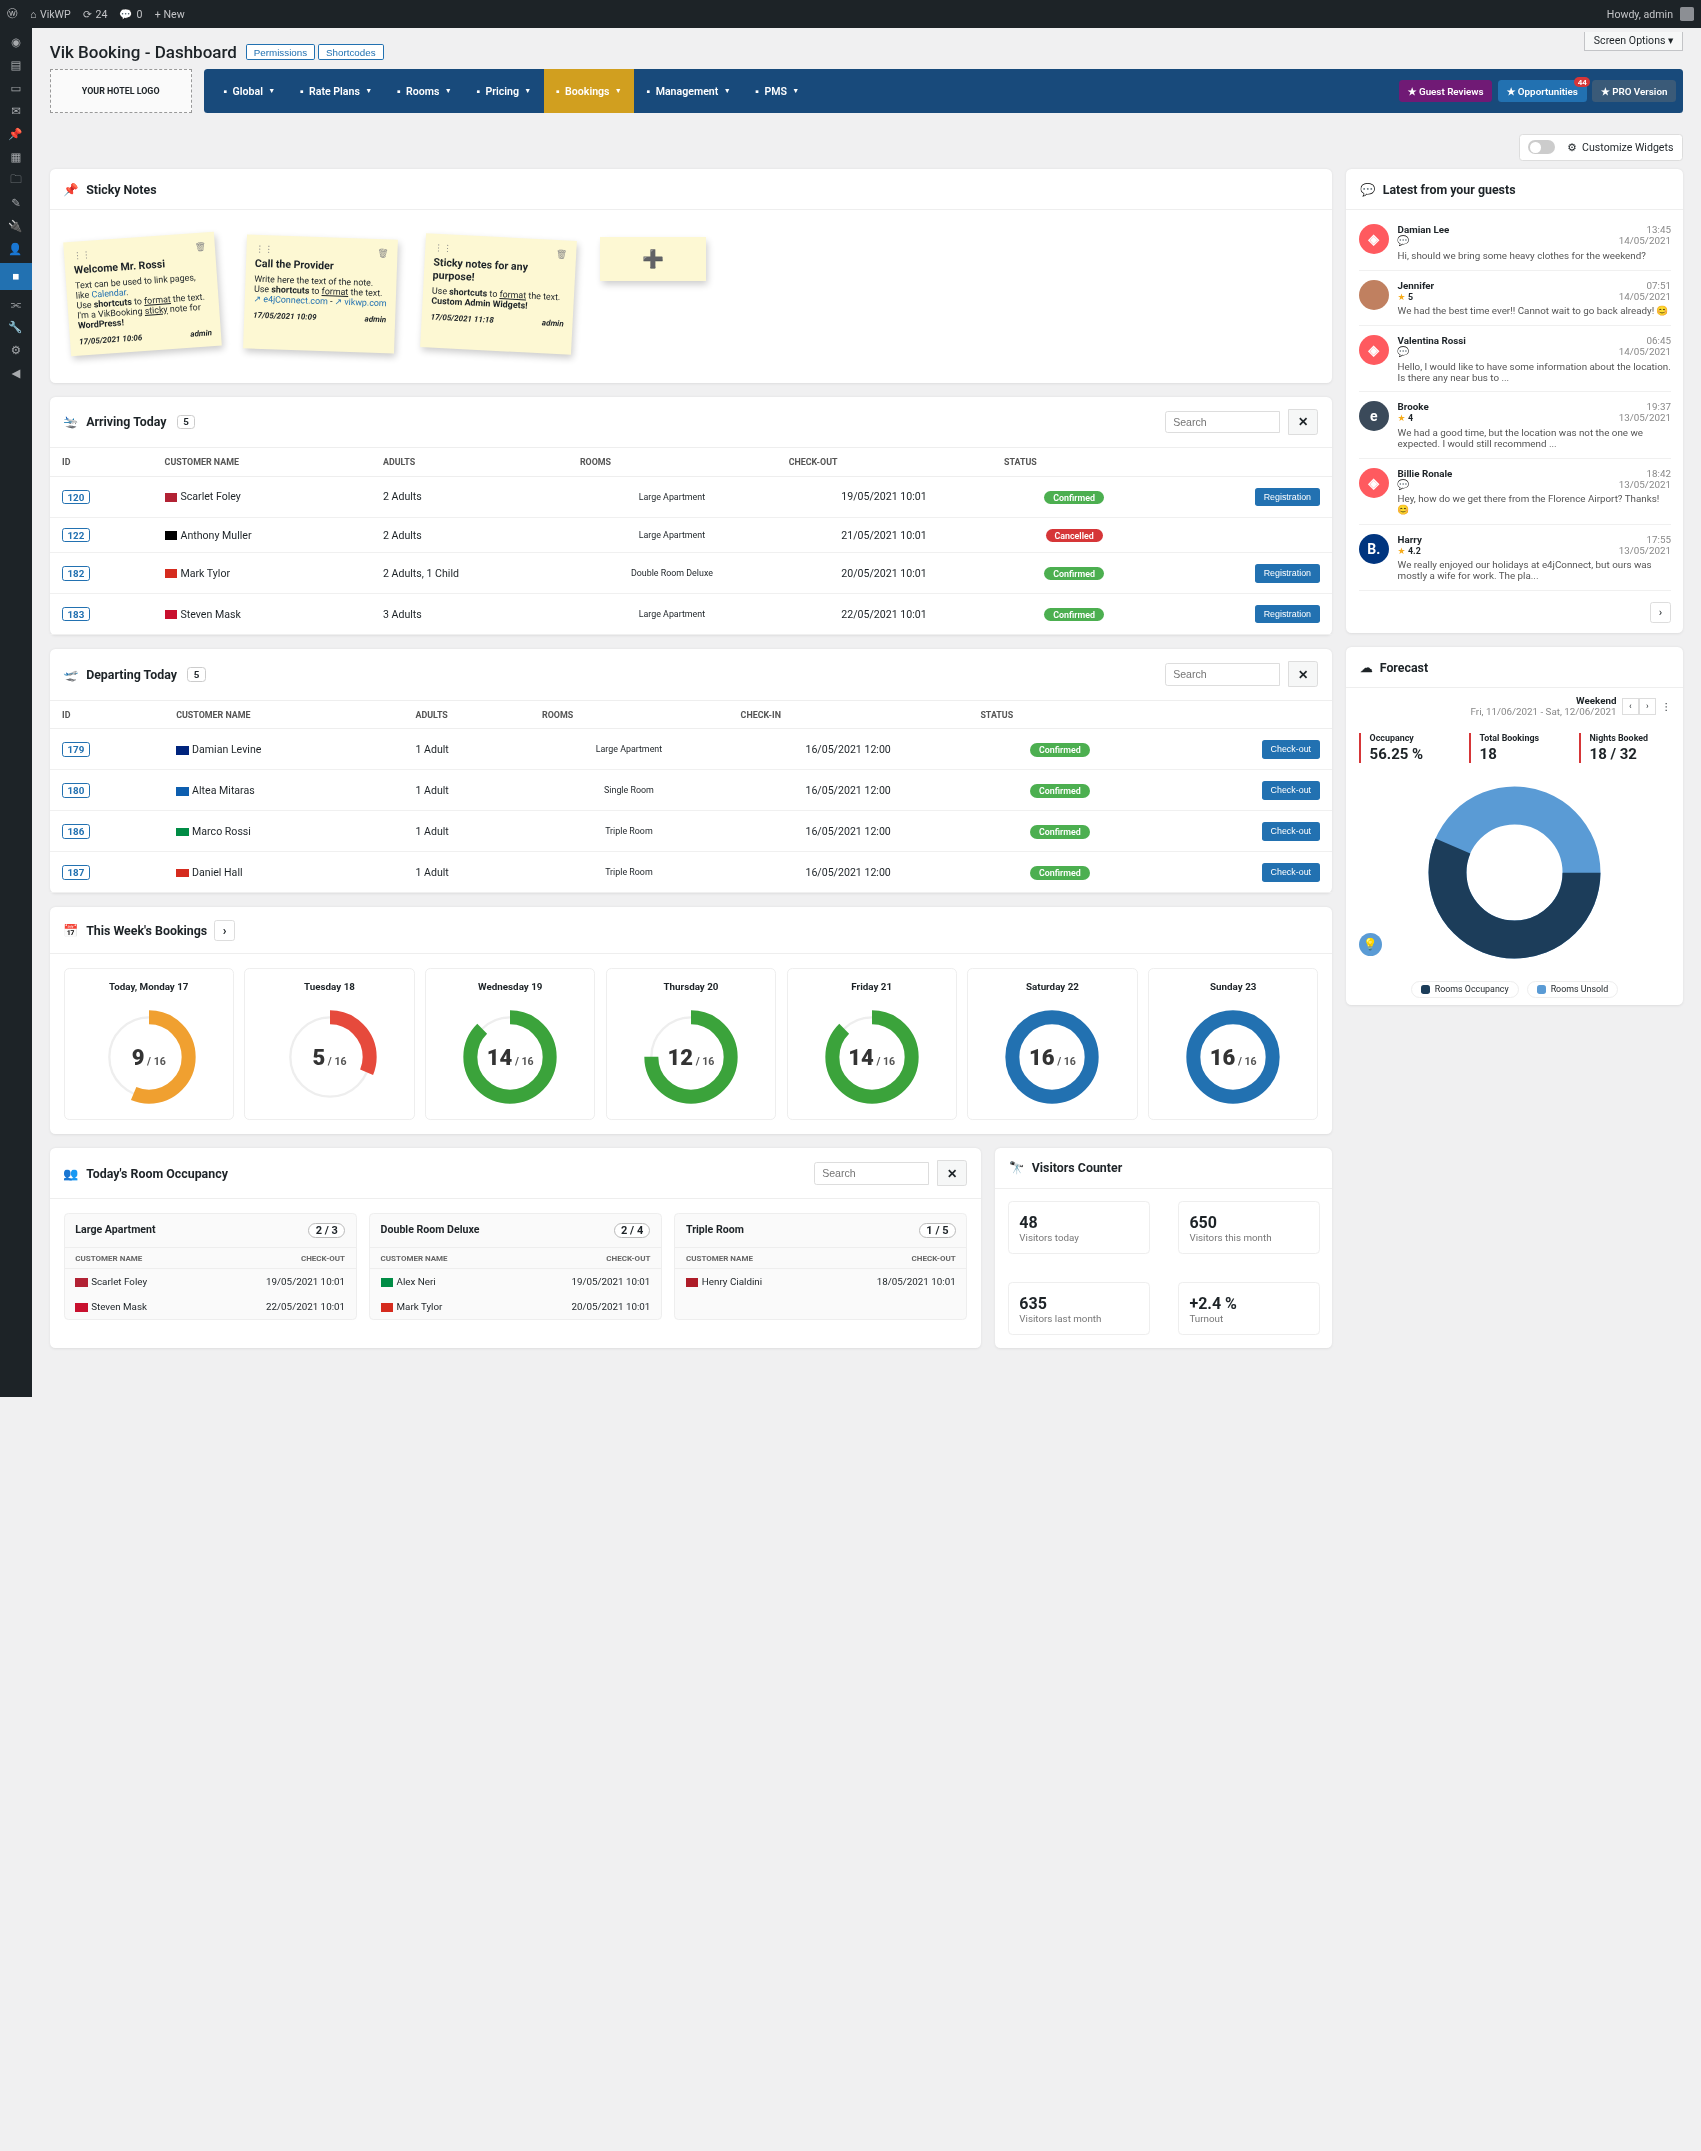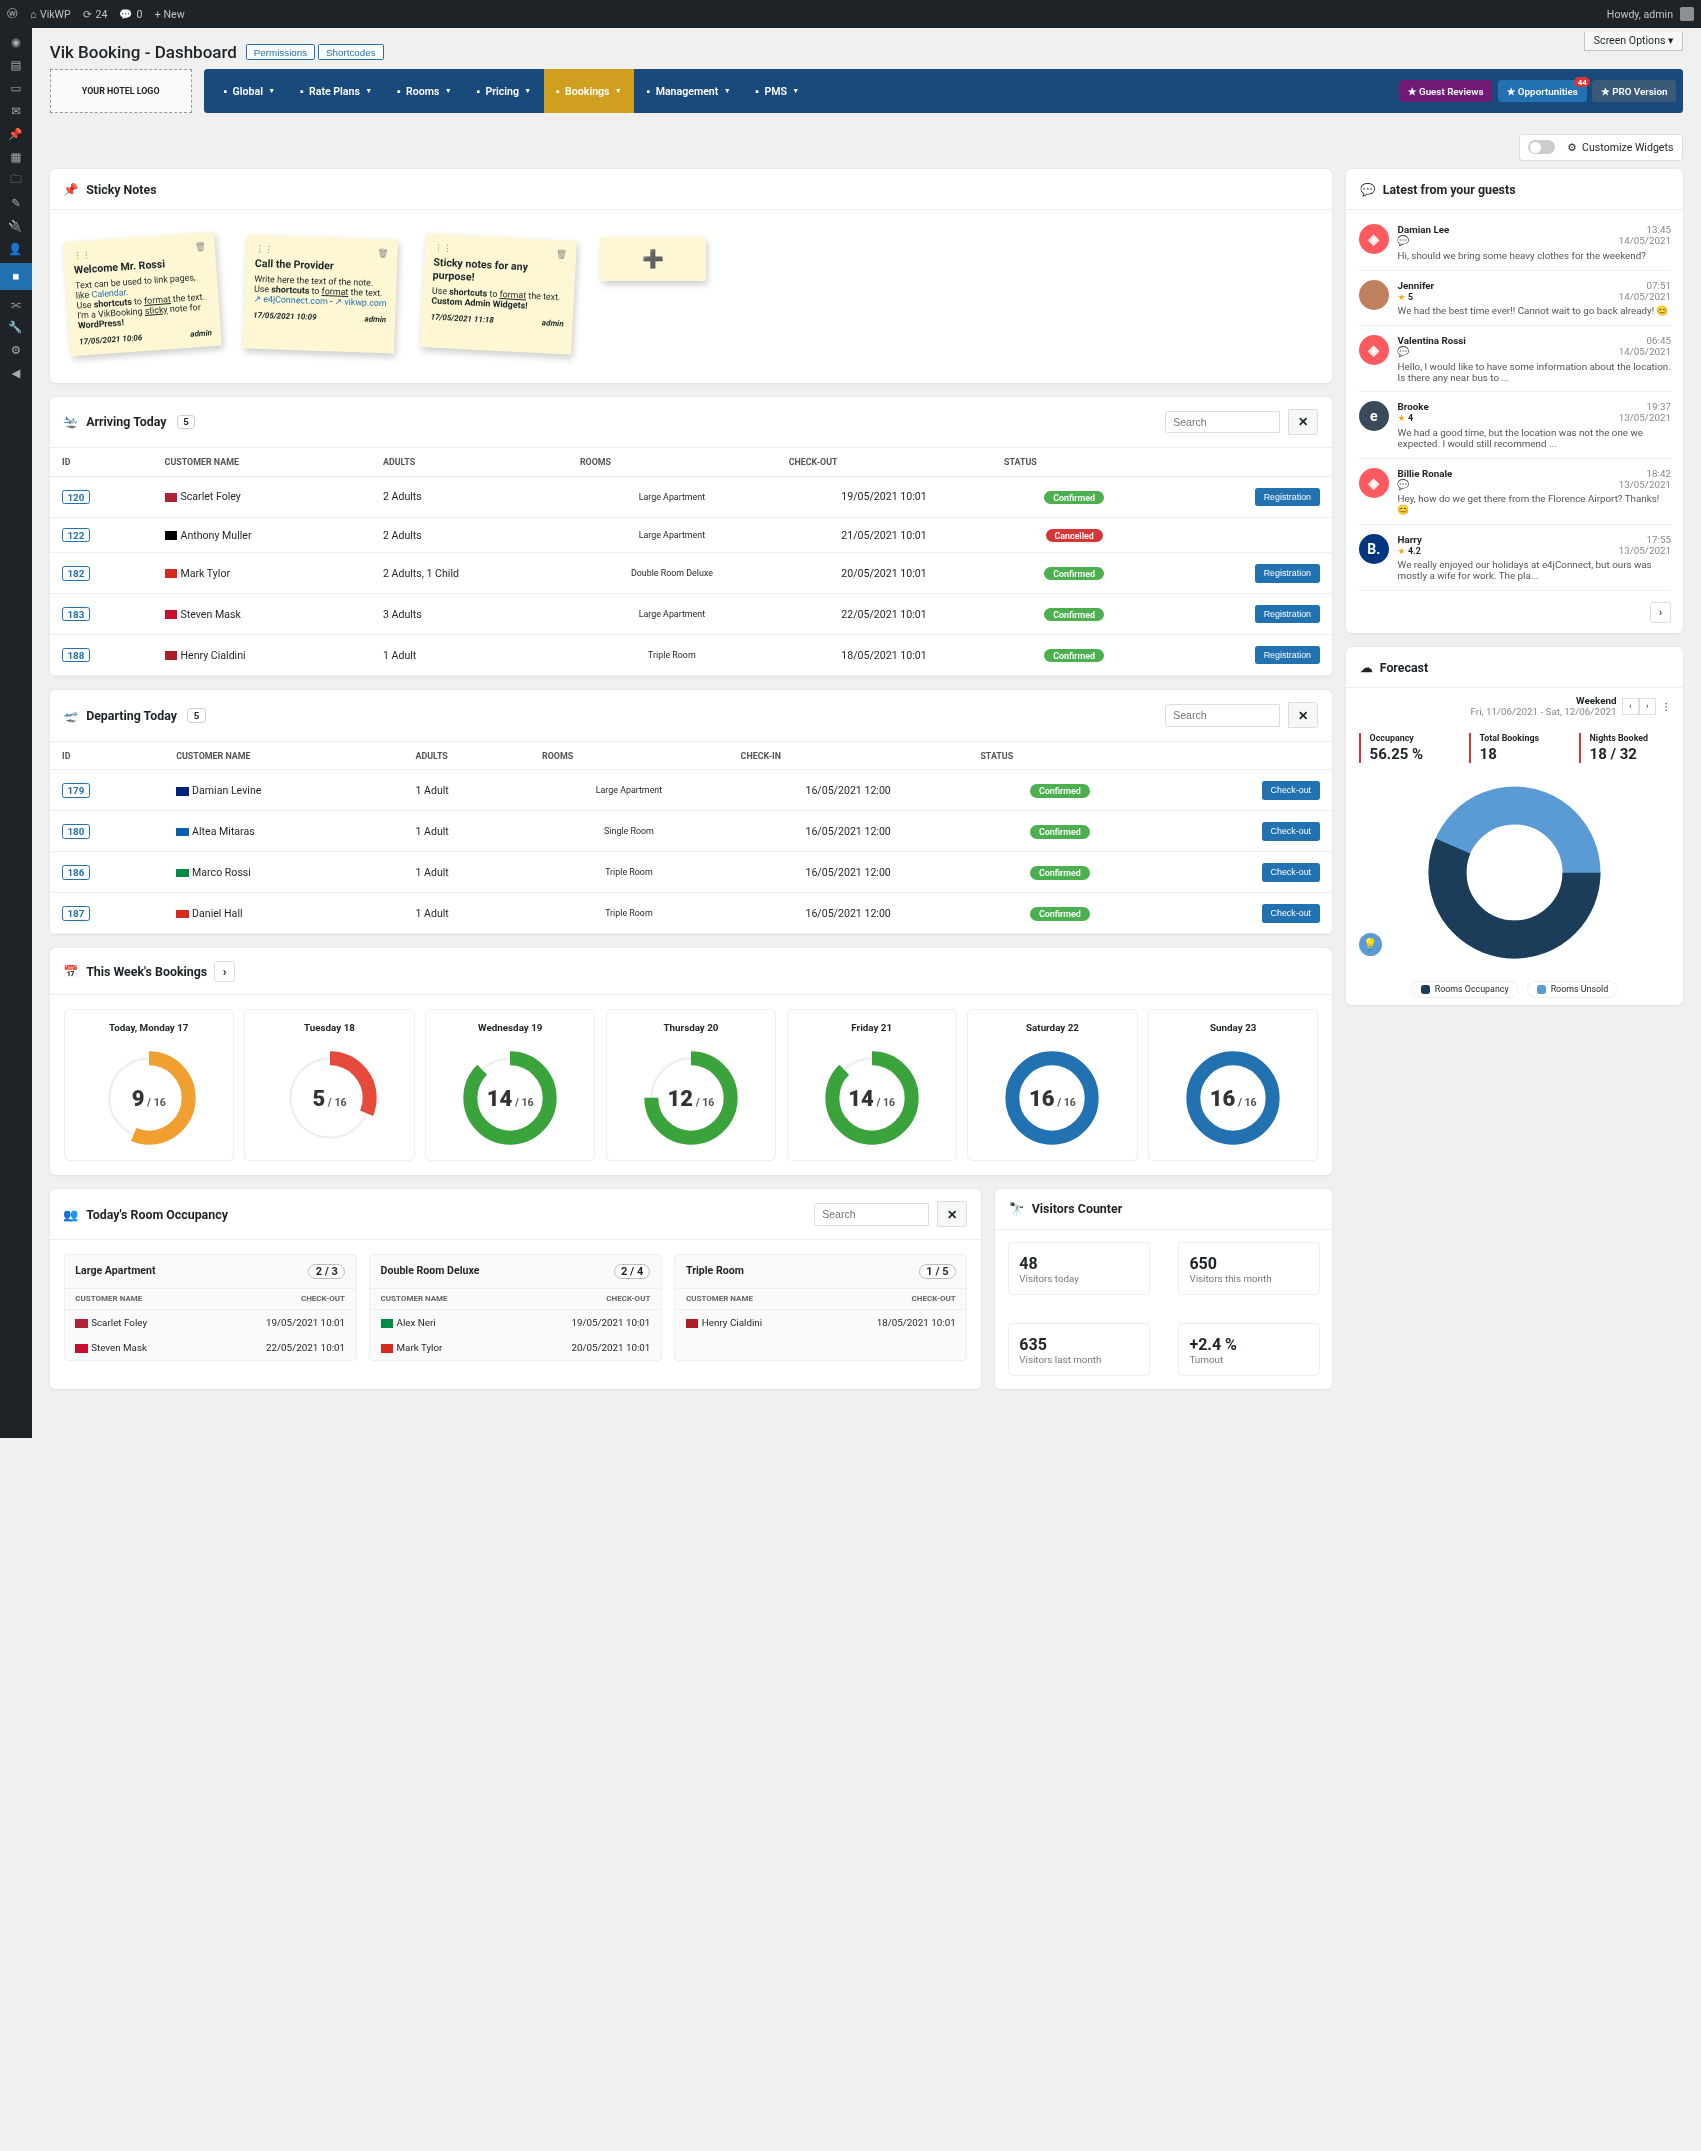--- a/index.html
+++ b/index.html
@@ -273,29 +273,20 @@
     </tr>
                 <tr>
       <td><span class="id-badge">183</span></td>
       <td><span class="flag" style="background:#c8102e"></span>Steven Mask</td>
       <td>3 Adults</td>
       <td style="text-align:center;font-size:8.9px;">Large Apartment</td>
       <td style="text-align:center;">22/05/2021 10:01</td>
       <td style="text-align:center;"><span class="status-chip status-confirmed">Confirmed</span></td>
       <td style="text-align:right;"><button class="action-btn">Registration</button></td>
     </tr>
-                <tr>
-      <td><span class="id-badge">188</span></td>
-      <td><span class="flag" style="background:#ae1c28"></span>Henry Cialdini</td>
-      <td>1 Adult</td>
-      <td style="text-align:center;font-size:8.9px;">Triple Room</td>
-      <td style="text-align:center;">18/05/2021 10:01</td>
-      <td style="text-align:center;"><span class="status-chip status-confirmed">Confirmed</span></td>
-      <td style="text-align:right;"><button class="action-btn">Registration</button></td>
-    </tr>
               </tbody>
             </table>
         </div>
 
         <div class="card">
           <div class="card-header">
             <div class="header-flex">
               <div style="display:flex;align-items:center;gap:7px;">
                 <span>🛫</span>
                 <span>Departing Today</span>

